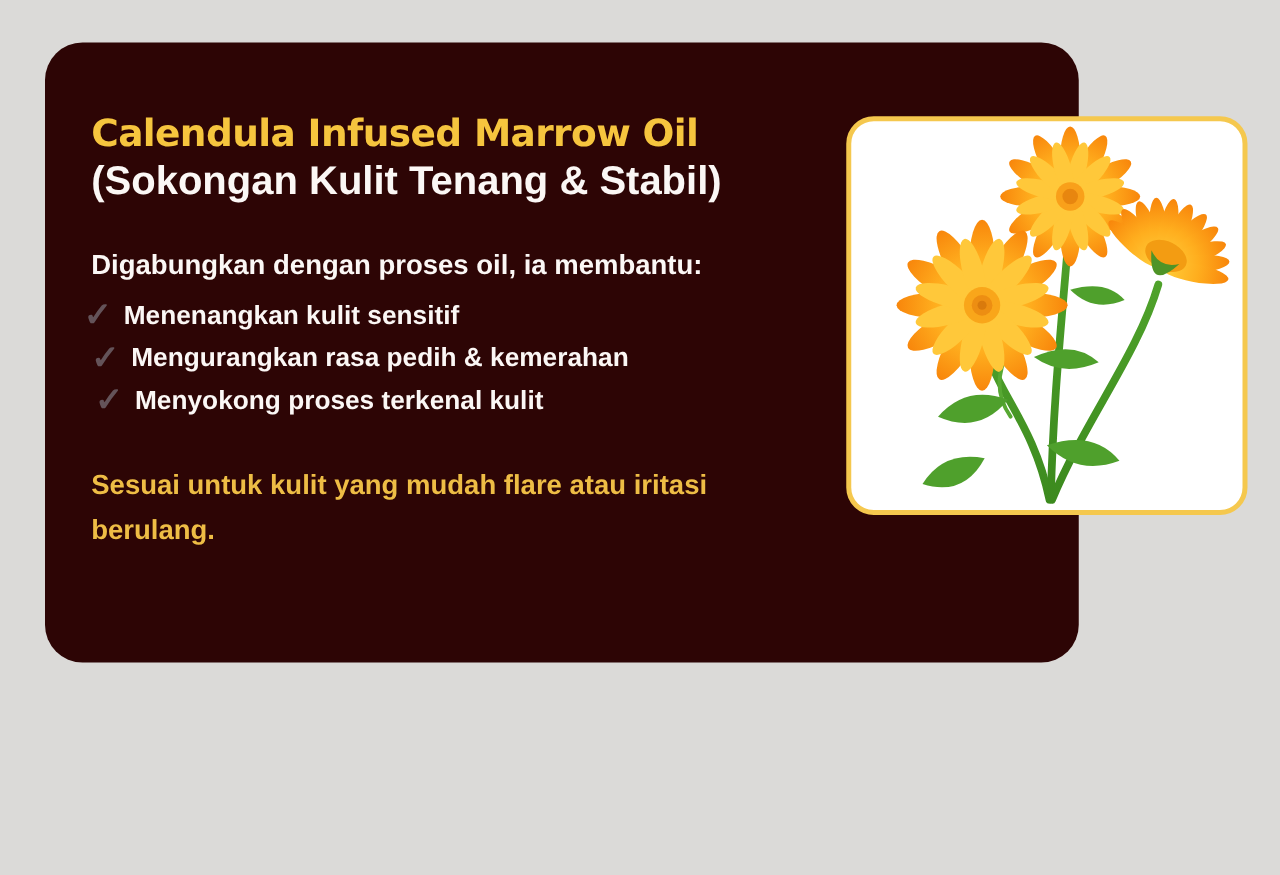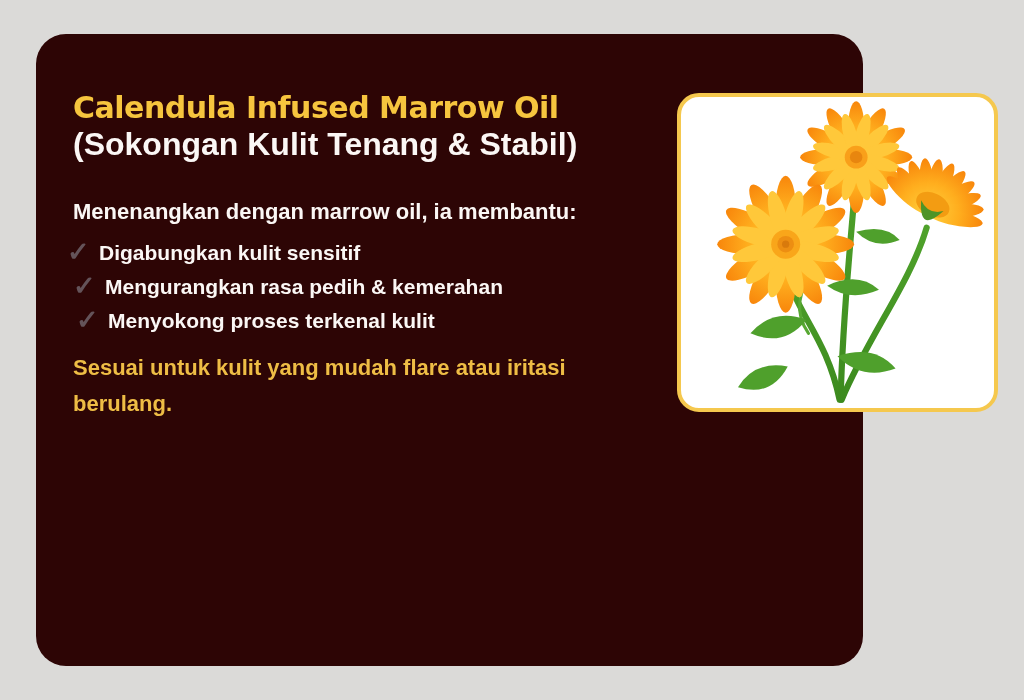--- a/index.html
+++ b/index.html
@@ -7,21 +7,21 @@
   body {
     background: #dbdad8;
     font-family: "Liberation Sans", sans-serif;
     position: relative;
   }
   .stage { position: absolute; inset: 0; width: 1024px; height: 700px; }
 
   .card {
     position: absolute;
     left: 36px; top: 34px;
-    width: 827px; height: 632px;
+    width: 827px; height: 496px;
     background: #2d0505;
     border-radius: 30px;
     padding: 57px 0 0 37px;
   }
 
   .title {
     color: #F6C53E;
     font-family: "DejaVu Sans", "Liberation Sans", sans-serif;
     font-weight: 800;
     font-size: 30px;
@@ -72,21 +72,21 @@
   .benefit-label {
     color: #FBF7F5;
     font-weight: 700;
     font-size: 21px;
   }
   .footer-note {
     color: #EEBD45;
     font-weight: 700;
     font-size: 22px;
     line-height: 36px;
-    margin-top: 12px;
+    margin-top: 32px;
     max-width: 580px;
   }
 
   .flower-panel {
     position: absolute;
     left: 677px; top: 93px;
     width: 321px; height: 319px;
     background: #ffffff;
     border: 4px solid #F5C84E;
     border-radius: 22px;
@@ -97,26 +97,26 @@
 </head>
 <body>
 
 <div class="stage">
 
   <div class="card">
     <h1 class="title">Calendula Infused Marrow Oil</h1>
     <h2 class="subtitle">(Sokongan Kulit Tenang &amp; Stabil)</h2>
 
 
-    <p class="benefits-heading">Menenangkan dengan marrow oil, ia membantu:</p>
+    <p class="benefits-heading">Digabungkan dengan proses oil, ia membantu:</p>
 
     <ul class="benefit-list">
       <li class="benefit-row">
         <span class="check-icon">✓</span>
-        <span class="benefit-label">Digabungkan kulit sensitif</span>
+        <span class="benefit-label">Menenangkan kulit sensitif</span>
       </li>
       <li class="benefit-row">
         <span class="check-icon">✓</span>
         <span class="benefit-label">Mengurangkan rasa pedih &amp; kemerahan</span>
       </li>
       <li class="benefit-row">
         <span class="check-icon">✓</span>
         <span class="benefit-label">Menyokong proses terkenal kulit</span>
       </li>
     </ul>

